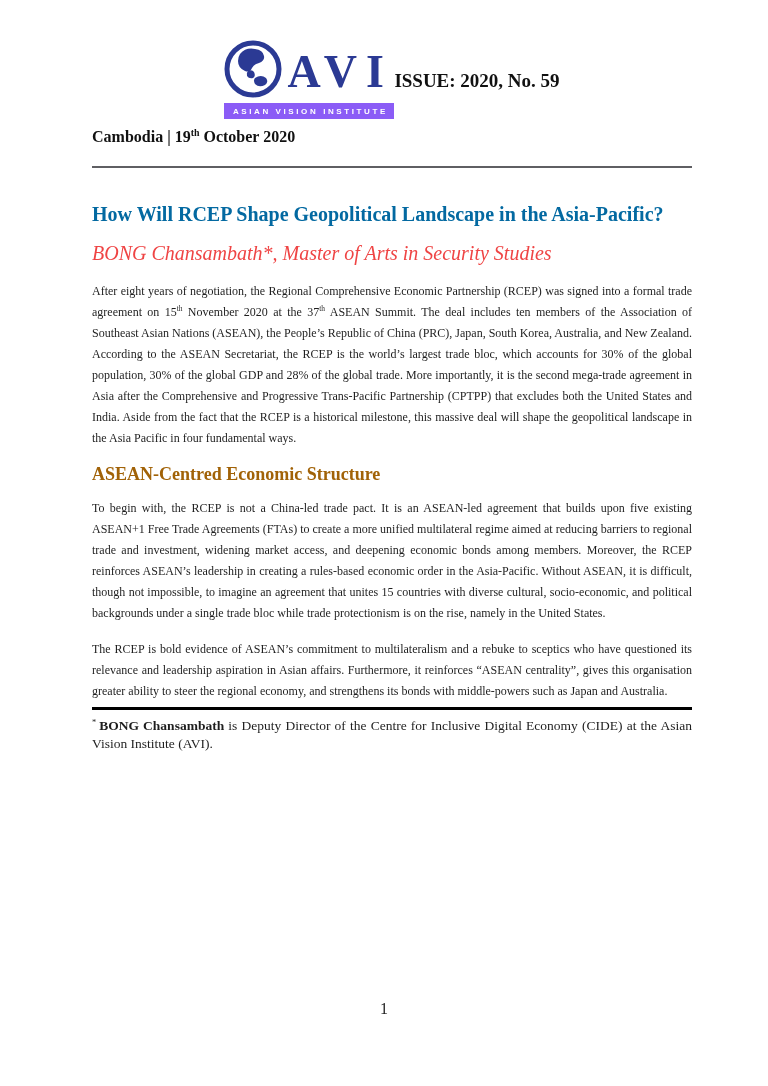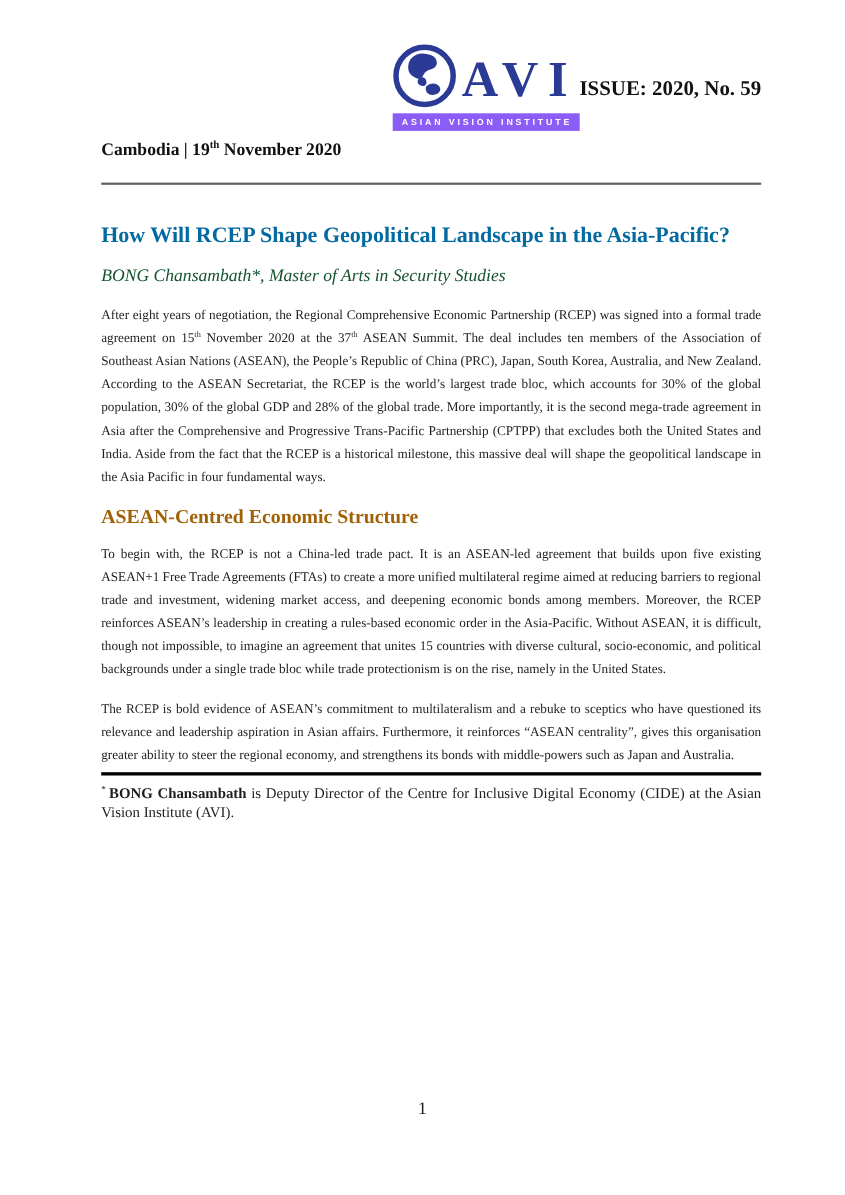--- a/index.html
+++ b/index.html
@@ -12,21 +12,21 @@
     font-family: "Liberation Serif", serif;
     color: #1e1e1e;
     overflow: hidden;
   }
   .content { padding: 0 76px 0 92px; }
 
   
   .header-row {
     margin-top: 42px;
     display: flex;
-    justify-content: flex-end;
+    justify-content: center;
     align-items: flex-start;
   }
   .logo-block { display: inline-block; }
   .logo-top { display: flex; align-items: center; gap: 5px; height: 58px; }
   .logo-avi {
     font-family: "Liberation Serif", serif;
     font-weight: bold;
     font-size: 46px;
     letter-spacing: 9px;
     color: #2b3a94;
@@ -78,23 +78,23 @@
 
   .article-title {
     margin: 31px 0 0 0;
     font-size: 20px;
     font-weight: bold;
     line-height: 31px;
     color: #0369a1;
   }
   .byline {
     margin-top: 12px;
-    font-size: 16px;
+    font-size: 20px;
     font-style: italic;
-    color: #14532d;
+    color: #ef4444;
   }
 
   .body-para {
     margin: 16px 0 0 0;
     font-size: 12px;
     line-height: 21px;
     text-align: justify;
     color: #1e1e1e;
   }
   .section-heading {
@@ -150,21 +150,21 @@
             </svg>
           </span>
           <span class="logo-avi">AVI</span>
         </div>
         <div class="logo-banner">ASIAN VISION INSTITUTE</div>
       </div>
       <div class="issue">ISSUE: 2020, No. 59</div>
     </div>
 
 
-    <div class="dateline"><span>Cambodia | 19</span><sup>th</sup><span> November 2020</span></div>
+    <div class="dateline"><span>Cambodia | 19</span><sup>th</sup><span> October 2020</span></div>
 
     <hr class="rule-thin">
 
     <h2 class="article-title">How Will RCEP Shape Geopolitical Landscape in the Asia-Pacific?</h2>
 
     <div class="byline">BONG Chansambath*, Master of Arts in Security Studies</div>
 
     <p class="body-para para-1"><span>After eight years of negotiation, the Regional Comprehensive Economic Partnership (RCEP) was signed into a formal trade agreement on 15</span><sup>th</sup><span> November 2020 at the 37</span><sup>th</sup><span> ASEAN Summit. The deal includes ten members of the Association of Southeast Asian Nations (ASEAN), the People’s Republic of China (PRC), Japan, South Korea, Australia, and New Zealand. According to the ASEAN Secretariat, the RCEP is the world’s largest trade bloc, which accounts for 30% of the global population, 30% of the global GDP and 28% of the global trade. More importantly, it is the second mega-trade agreement in Asia after the Comprehensive and Progressive Trans-Pacific Partnership (CPTPP) that excludes both the United States and India. Aside from the fact that the RCEP is a historical milestone, this massive deal will shape the geopolitical landscape in the Asia Pacific in four fundamental ways.</span></p>
 
     <h3 class="section-heading">ASEAN-Centred Economic Structure</h3>

